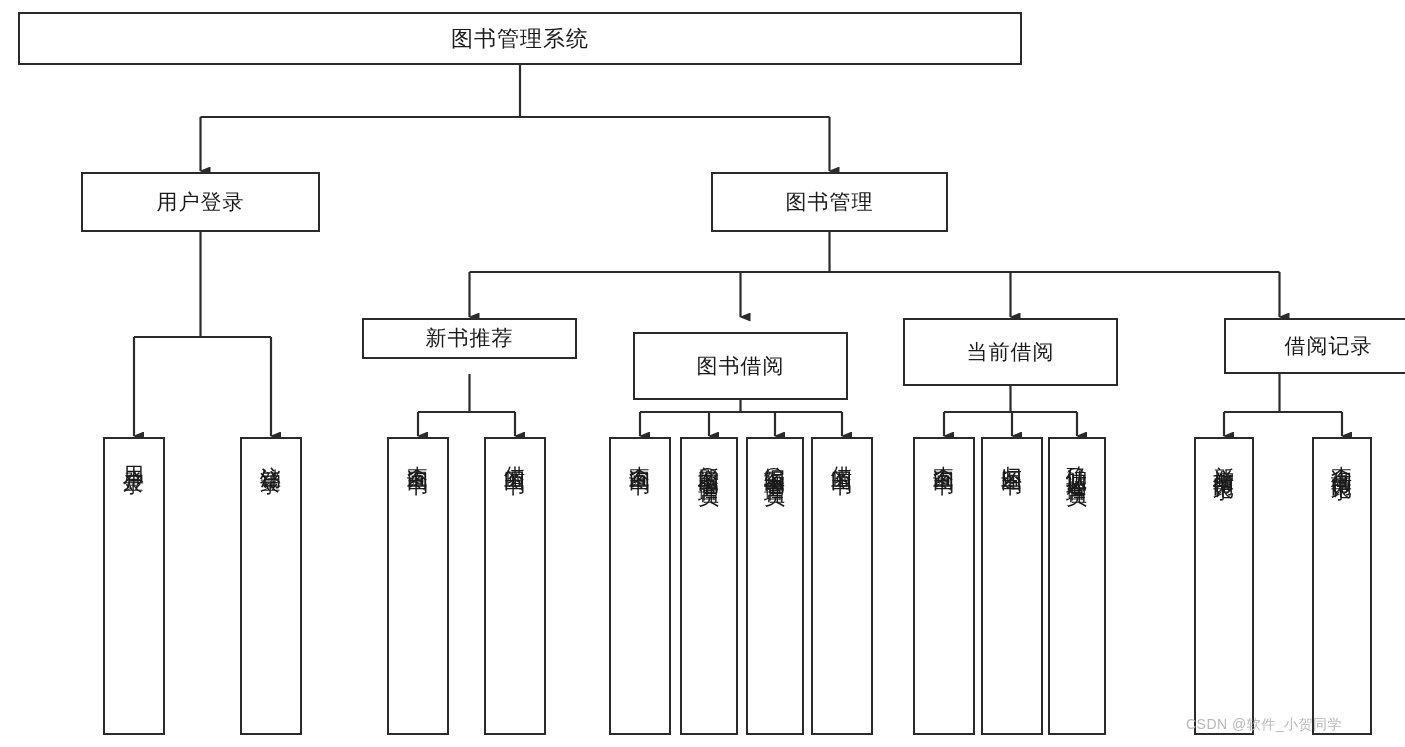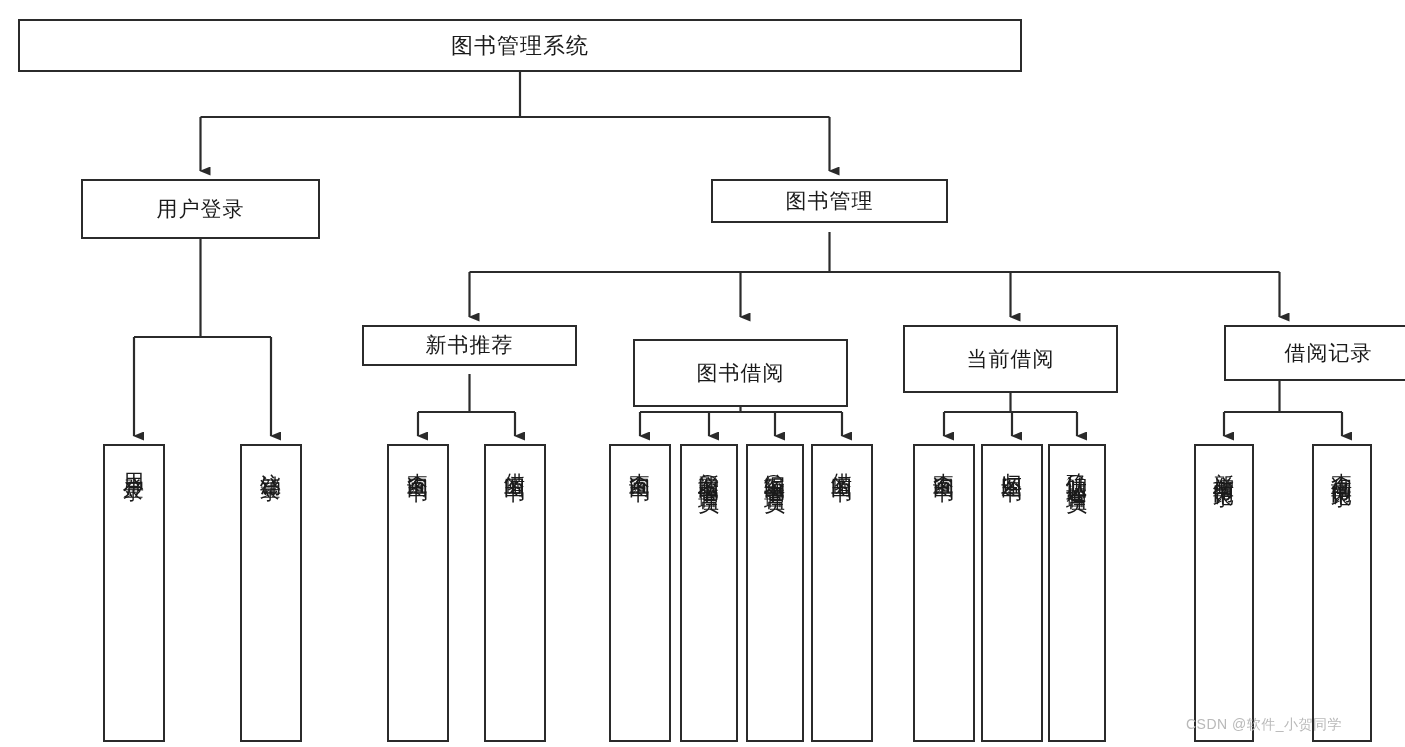--- a/index.html
+++ b/index.html
@@ -29,21 +29,20 @@
   .node {
     position: absolute;
     box-sizing: border-box;
     background: #ffffff;
     border: 2px solid #2b2b2b;
     display: flex;
     align-items: center;
     justify-content: center;
     color: #1a1a1a;
     z-index: 2;
-    margin-top: 7px;
   }
   .node .label {
     display: block;
     text-align: center;
     line-height: 1.18;
     white-space: pre;
   }
   .node.horiz .label {
     font-size: 21px;
     letter-spacing: 1px;
@@ -123,21 +122,21 @@
       </g>
   </svg>
 
   <div class="node root" style="left: 18px; top: 12px; width: 1004px; height: 53px;">
     <span class="label">图书管理系统</span>
   </div>
 
   <div class="node horiz" style="left: 81px; top: 172px; width: 239px; height: 60px;">
     <span class="label">用户登录</span>
   </div>
-  <div class="node horiz" style="left: 711px; top: 172px; width: 237px; height: 44px;">
+  <div class="node horiz" style="left: 711px; top: 172px; width: 237px; height: 60px;">
     <span class="label">图书管理</span>
   </div>
 
   <div class="node horiz" style="left: 362px; top: 318px; width: 215px; height: 41px;">
     <span class="label">新书推荐</span>
   </div>
   <div class="node horiz" style="left: 633px; top: 332px; width: 215px; height: 68px;">
     <span class="label">图书借阅</span>
   </div>
   <div class="node horiz" style="left: 903px; top: 318px; width: 215px; height: 68px;">

